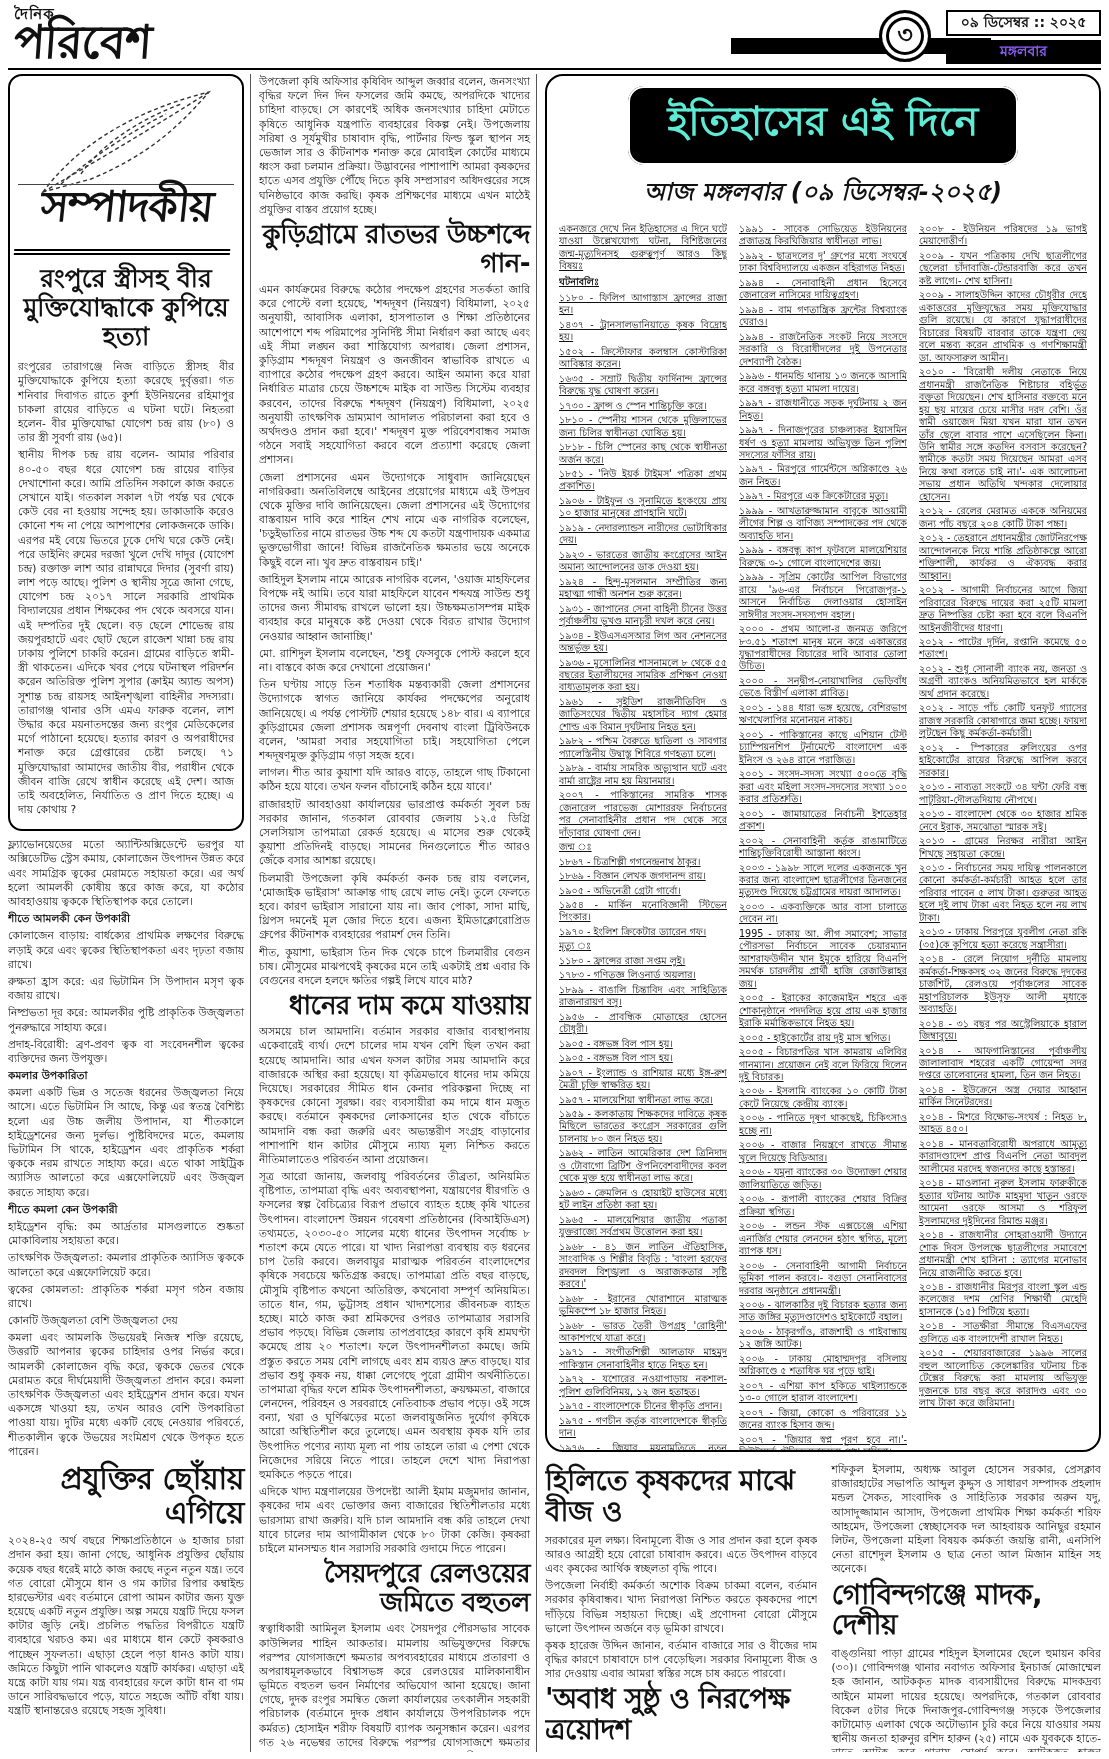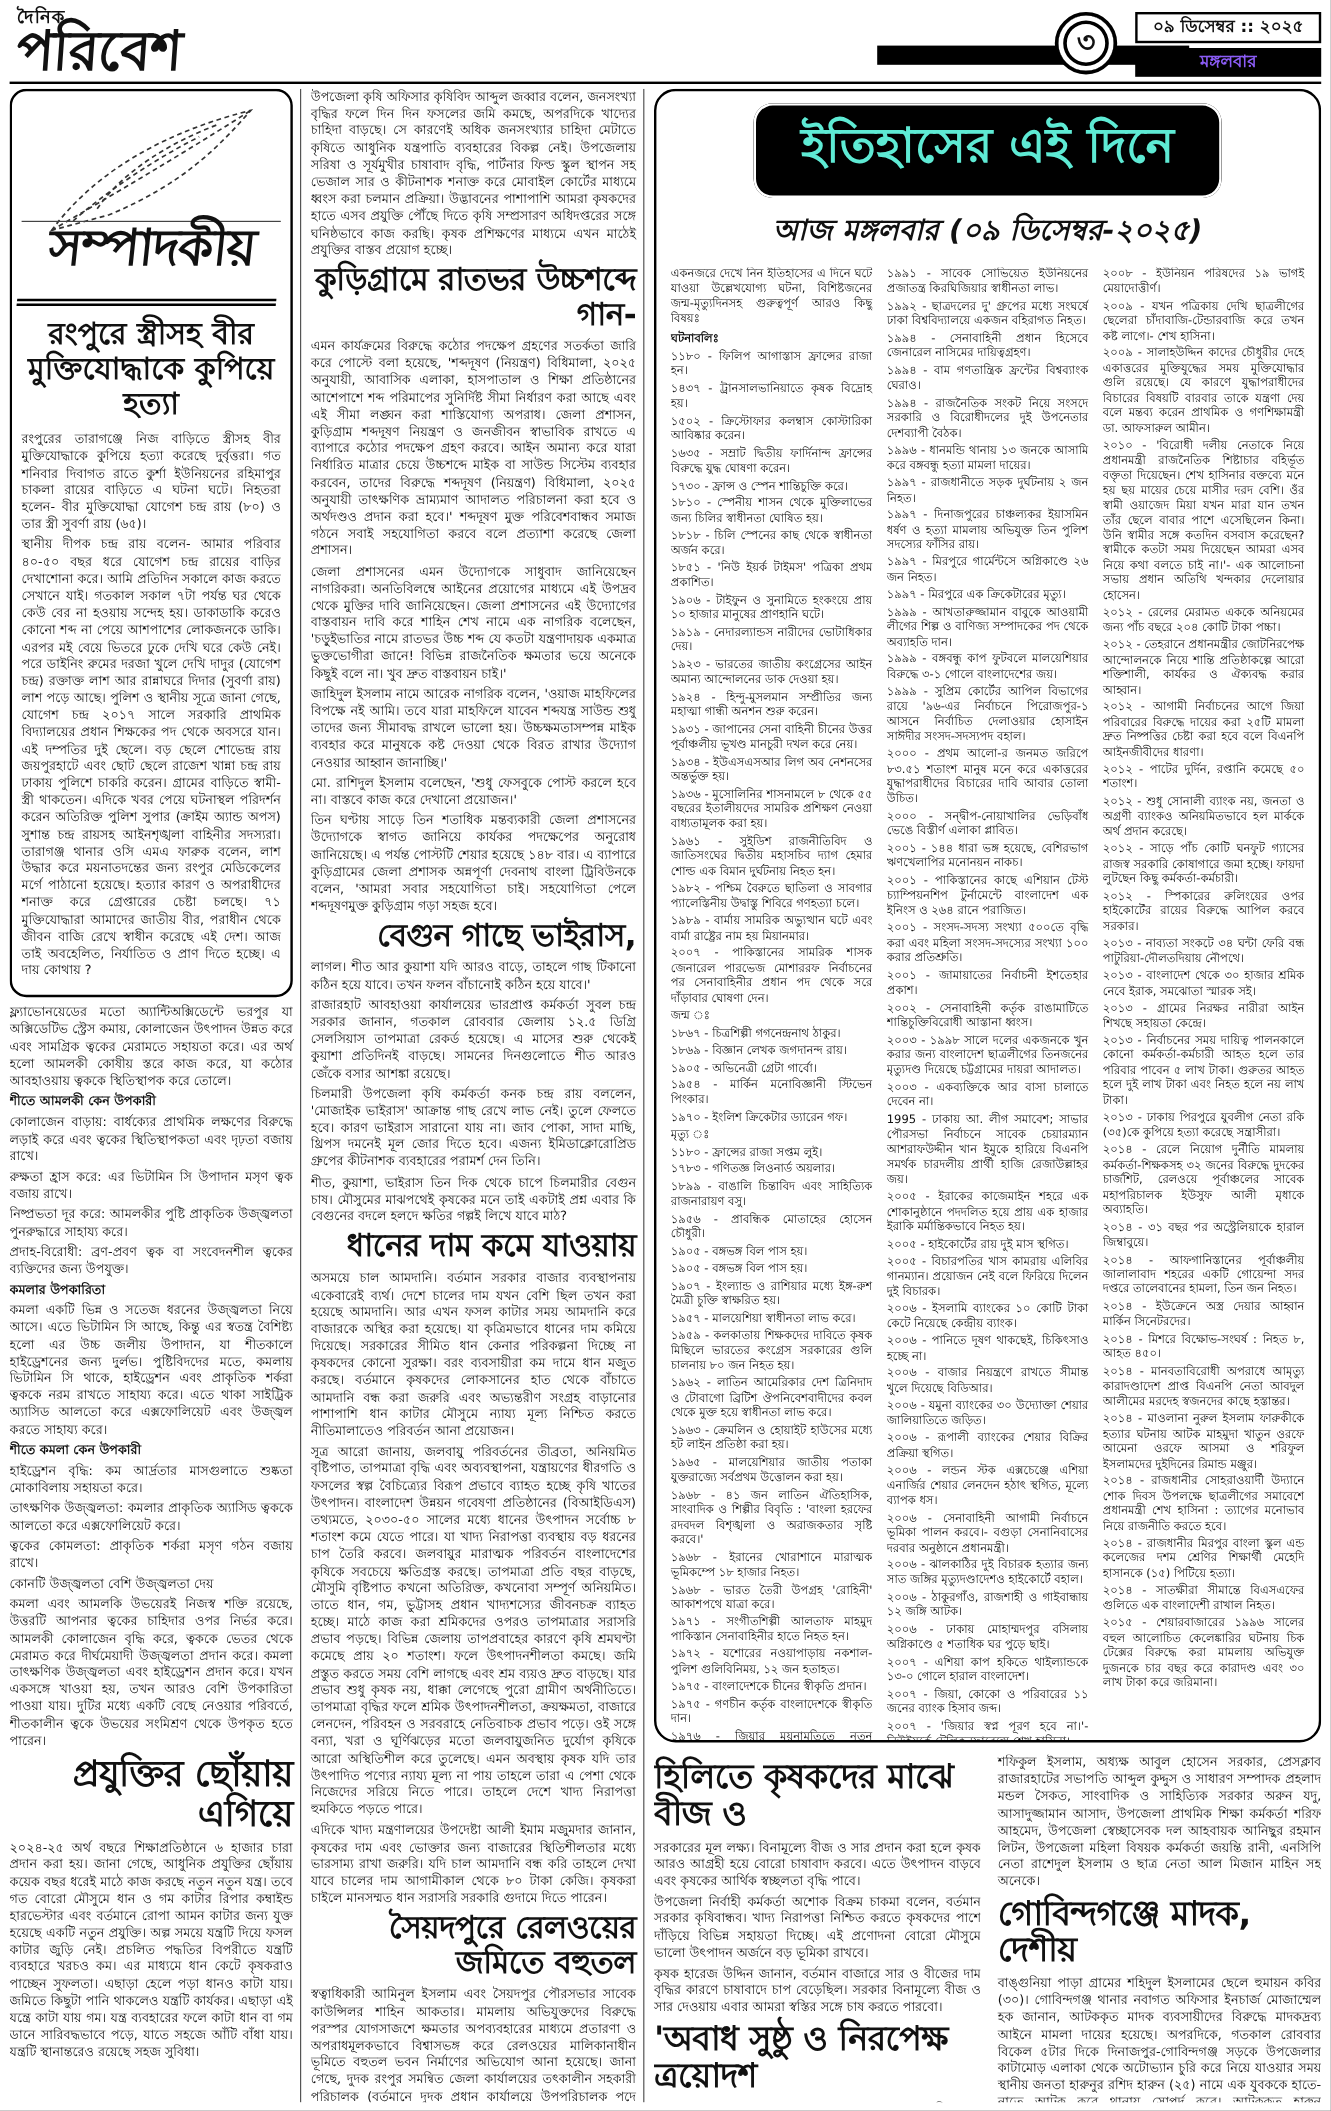--- a/index.html
+++ b/index.html
@@ -39,21 +39,21 @@
             border-bottom:6px double #000;padding-bottom:4px;transform:skewX(-6deg);}
   .ed-line{position:absolute;left:8px;right:8px;top:108px;border-top:1px solid #444;}
   .ed-head{font-size:25px;font-weight:900;text-align:center;line-height:1.15;margin:10px 0 8px 0;}
   
   .hist-box{border:2px solid #000;border-radius:18px;height:1378px;padding:10px 12px;overflow:hidden;}
   .hist-title-wrap{text-align:center;}
   .hist-title{display:inline-block;background:#000;color:#5eead4;font-size:40px;font-weight:900;
       padding:4px 40px 8px 40px;border-radius:16px;box-shadow:0 0 0 2px #fff inset;}
   .hist-sub{font-size:24px;font-weight:800;text-align:center;margin:8px 0 10px 0;font-style:italic;}
   .hist-cols{display:flex;gap:12px;height:1230px;overflow:hidden;}
-  .hist-col{flex:1;overflow:hidden;text-align:justify;}
+  .hist-col{flex:1;overflow:hidden;text-align:justify;text-decoration:underline;}
   .hist-intro{font-size:9.6px;line-height:1.3;margin-bottom:2px;}
   .hist-label{font-size:9.6px;font-weight:700;margin-bottom:2px;text-align:left;}
   .entry{font-size:9.6px;line-height:1.3;margin:0 0 2px 0;}
   
   .bottom-row{flex:1;display:flex;gap:14px;margin-top:10px;overflow:hidden;}
   .b-left{width:49%;overflow:hidden;text-align:justify;}
   .b-right{flex:1;overflow:hidden;text-align:justify;}
   .b-head{font-size:28px;font-weight:900;line-height:1.1;margin:4px 0 5px 0;text-align:left;letter-spacing:-.5px;}
 </style>
 </head>
@@ -133,21 +133,20 @@
         <div>
             <div class="para">এমন কার্যক্রমের বিরুদ্ধে কঠোর পদক্ষেপ গ্রহণের সতর্কতা জারি করে পোস্টে বলা হয়েছে, 'শব্দদূষণ (নিয়ন্ত্রণ) বিধিমালা, ২০২৫ অনুযায়ী, আবাসিক এলাকা, হাসপাতাল ও শিক্ষা প্রতিষ্ঠানের আশেপাশে শব্দ পরিমাপের সুনির্দিষ্ট সীমা নির্ধারণ করা আছে এবং এই সীমা লঙ্ঘন করা শাস্তিযোগ্য অপরাধ। জেলা প্রশাসন, কুড়িগ্রাম শব্দদূষণ নিয়ন্ত্রণ ও জনজীবন স্বাভাবিক রাখতে এ ব্যাপারে কঠোর পদক্ষেপ গ্রহণ করবে। আইন অমান্য করে যারা নির্ধারিত মাত্রার চেয়ে উচ্চশব্দে মাইক বা সাউন্ড সিস্টেম ব্যবহার করবেন, তাদের বিরুদ্ধে শব্দদূষণ (নিয়ন্ত্রণ) বিধিমালা, ২০২৫ অনুযায়ী তাৎক্ষণিক ভ্রাম্যমাণ আদালত পরিচালনা করা হবে ও অর্থদণ্ডও প্রদান করা হবে।' শব্দদূষণ মুক্ত পরিবেশবান্ধব সমাজ গঠনে সবাই সহযোগিতা করবে বলে প্রত্যাশা করেছে জেলা প্রশাসন।</div>
             <div class="para">জেলা প্রশাসনের এমন উদ্যোগকে সাধুবাদ জানিয়েছেন নাগরিকরা। অনতিবিলম্বে আইনের প্রয়োগের মাধ্যমে এই উপদ্রব থেকে মুক্তির দাবি জানিয়েছেন। জেলা প্রশাসনের এই উদ্যোগের বাস্তবায়ন দাবি করে শাহিন শেখ নামে এক নাগরিক বলেছেন, 'চড়ুইভাতির নামে রাতভর উচ্চ শব্দ যে কতটা যন্ত্রণাদায়ক একমাত্র ভুক্তভোগীরা জানে! বিভিন্ন রাজনৈতিক ক্ষমতার ভয়ে অনেকে কিছুই বলে না। খুব দ্রুত বাস্তবায়ন চাই।'</div>
             <div class="para">জাহিদুল ইসলাম নামে আরেক নাগরিক বলেন, 'ওয়াজ মাহফিলের বিপক্ষে নই আমি। তবে যারা মাহফিলে যাবেন শব্দযন্ত্র সাউন্ড শুধু তাদের জন্য সীমাবদ্ধ রাখলে ভালো হয়। উচ্চক্ষমতাসম্পন্ন মাইক ব্যবহার করে মানুষকে কষ্ট দেওয়া থেকে বিরত রাখার উদ্যোগ নেওয়ার আহ্বান জানাচ্ছি।'</div>
             <div class="para">মো. রাশিদুল ইসলাম বলেছেন, 'শুধু ফেসবুকে পোস্ট করলে হবে না। বাস্তবে কাজ করে দেখানো প্রয়োজন।'</div>
             <div class="para">তিন ঘণ্টায় সাড়ে তিন শতাধিক মন্তব্যকারী জেলা প্রশাসনের উদ্যোগকে স্বাগত জানিয়ে কার্যকর পদক্ষেপের অনুরোধ জানিয়েছে। এ পর্যন্ত পোস্টটি শেয়ার হয়েছে ১৪৮ বার। এ ব্যাপারে কুড়িগ্রামের জেলা প্রশাসক অন্নপূর্ণা দেবনাথ বাংলা ট্রিবিউনকে বলেন, 'আমরা সবার সহযোগিতা চাই। সহযোগিতা পেলে শব্দদূষণমুক্ত কুড়িগ্রাম গড়া সহজ হবে।</div>
           </div>
       </article>
 
       <article>
-        <h2 class="headline">বেগুন গাছে ভাইরাস,</h2>
         <div>
             <div class="para">লাগল। শীত আর কুয়াশা যদি আরও বাড়ে, তাহলে গাছ টিকানো কঠিন হয়ে যাবে। তখন ফলন বাঁচানোই কঠিন হয়ে যাবে।'</div>
             <div class="para">রাজারহাট আবহাওয়া কার্যালয়ের ভারপ্রাপ্ত কর্মকর্তা সুবল চন্দ্র সরকার জানান, গতকাল রোববার জেলায় ১২.৫ ডিগ্রি সেলসিয়াস তাপমাত্রা রেকর্ড হয়েছে। এ মাসের শুরু থেকেই কুয়াশা প্রতিদিনই বাড়ছে। সামনের দিনগুলোতে শীত আরও জেঁকে বসার আশঙ্কা রয়েছে।</div>
             <div class="para">চিলমারী উপজেলা কৃষি কর্মকর্তা কনক চন্দ্র রায় বললেন, 'মোজাইক ভাইরাস' আক্রান্ত গাছ রেখে লাভ নেই। তুলে ফেলতে হবে। কারণ ভাইরাস সারানো যায় না। জাব পোকা, সাদা মাছি, থ্রিপস দমনেই মূল জোর দিতে হবে। এজন্য ইমিডাক্লোরোপ্রিড গ্রুপের কীটনাশক ব্যবহারের পরামর্শ দেন তিনি।</div>
             <div class="para">শীত, কুয়াশা, ভাইরাস তিন দিক থেকে চাপে চিলমারীর বেগুন চাষ। মৌসুমের মাঝপথেই কৃষকের মনে তাই একটাই প্রশ্ন এবার কি বেগুনের বদলে হলদে ক্ষতির গল্পই লিখে যাবে মাঠ?</div>
           </div>
       </article>
 
       <article>
         <h2 class="headline">ধানের দাম কমে যাওয়ায়</h2>

